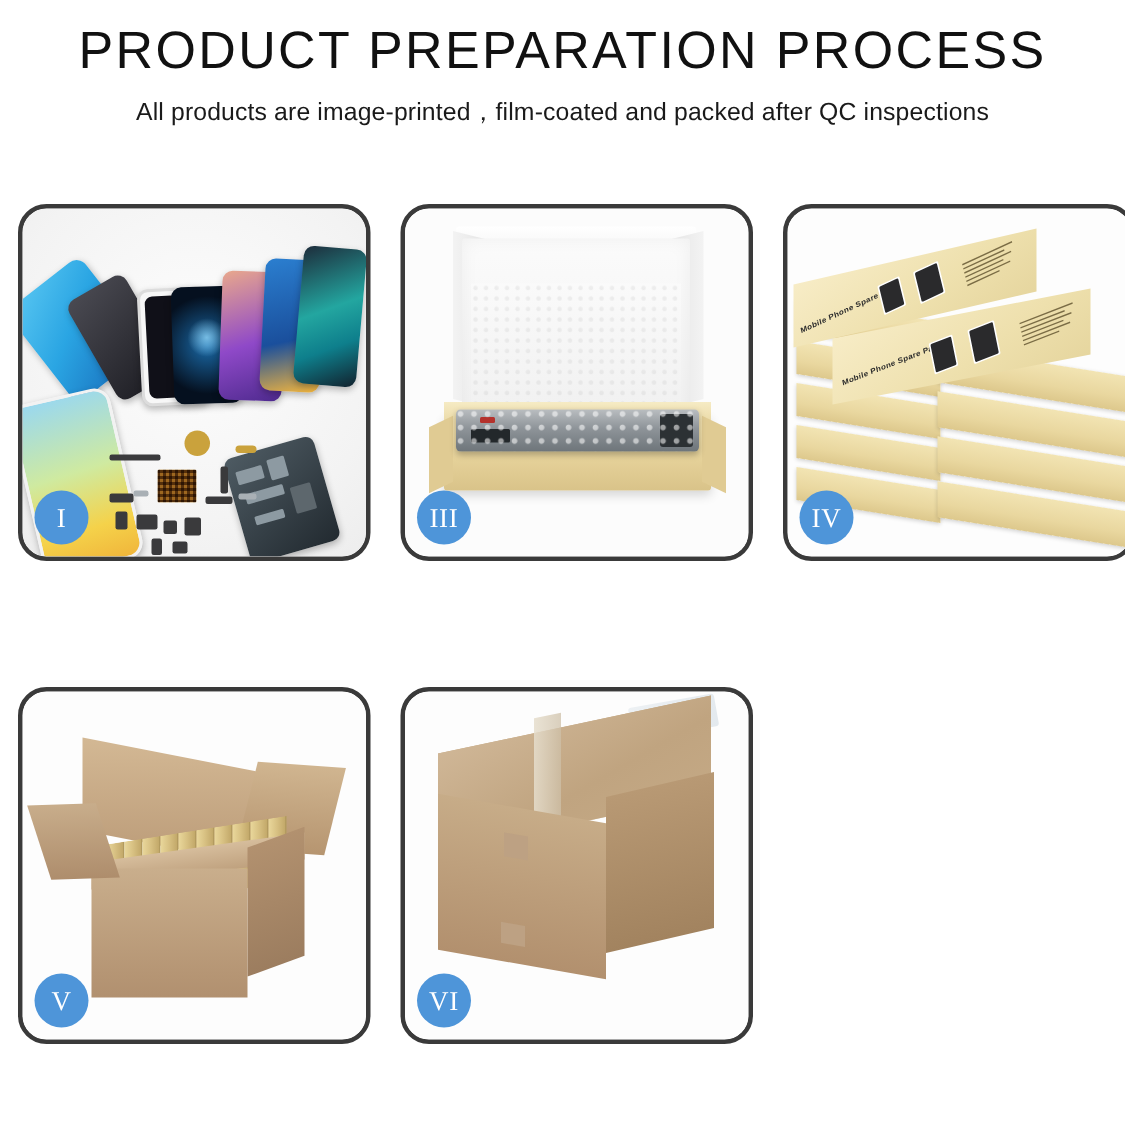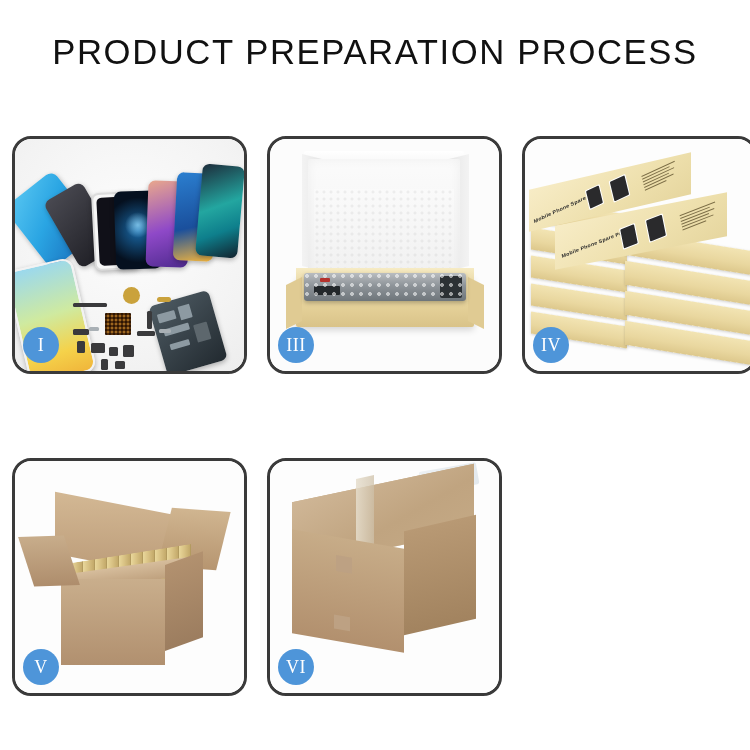--- a/index.html
+++ b/index.html
@@ -5,21 +5,21 @@
   html,body{margin:0;padding:0;}
   body{
     width:750px;height:750px;
     background:#ffffff;
     font-family:"Liberation Sans", sans-serif;
     overflow:hidden;
   }
   .page{position:relative;width:750px;height:750px;box-sizing:border-box;}
 
   
-  .header{padding-top:34px;text-align:center;}
+  .header{padding-top:16px;text-align:center;}
   .title{
     font-size:35px;
     letter-spacing:1.6px;
     color:#111111;
     font-weight:500;
     line-height:1;
     transform:scaleX(0.99);
     white-space:nowrap;
   }
   .subtitle{
@@ -328,20 +328,21 @@
     position:absolute;background:#bda183;
   }
 </style>
 </head>
 <body>
 
 <div class="page">
 
   <div class="header">
     <div class="title">PRODUCT PREPARATION PROCESS</div>
+    <div class="subtitle">All products are image-printed，film-coated and packed after QC inspections</div>
   </div>
 
   <div class="grid">
 
     <div class="panel">
       <div class="stage">
         <div class="p1bg"></div>
 
         <div class="ph ph1"></div>
         <div class="ph ph2"></div>

